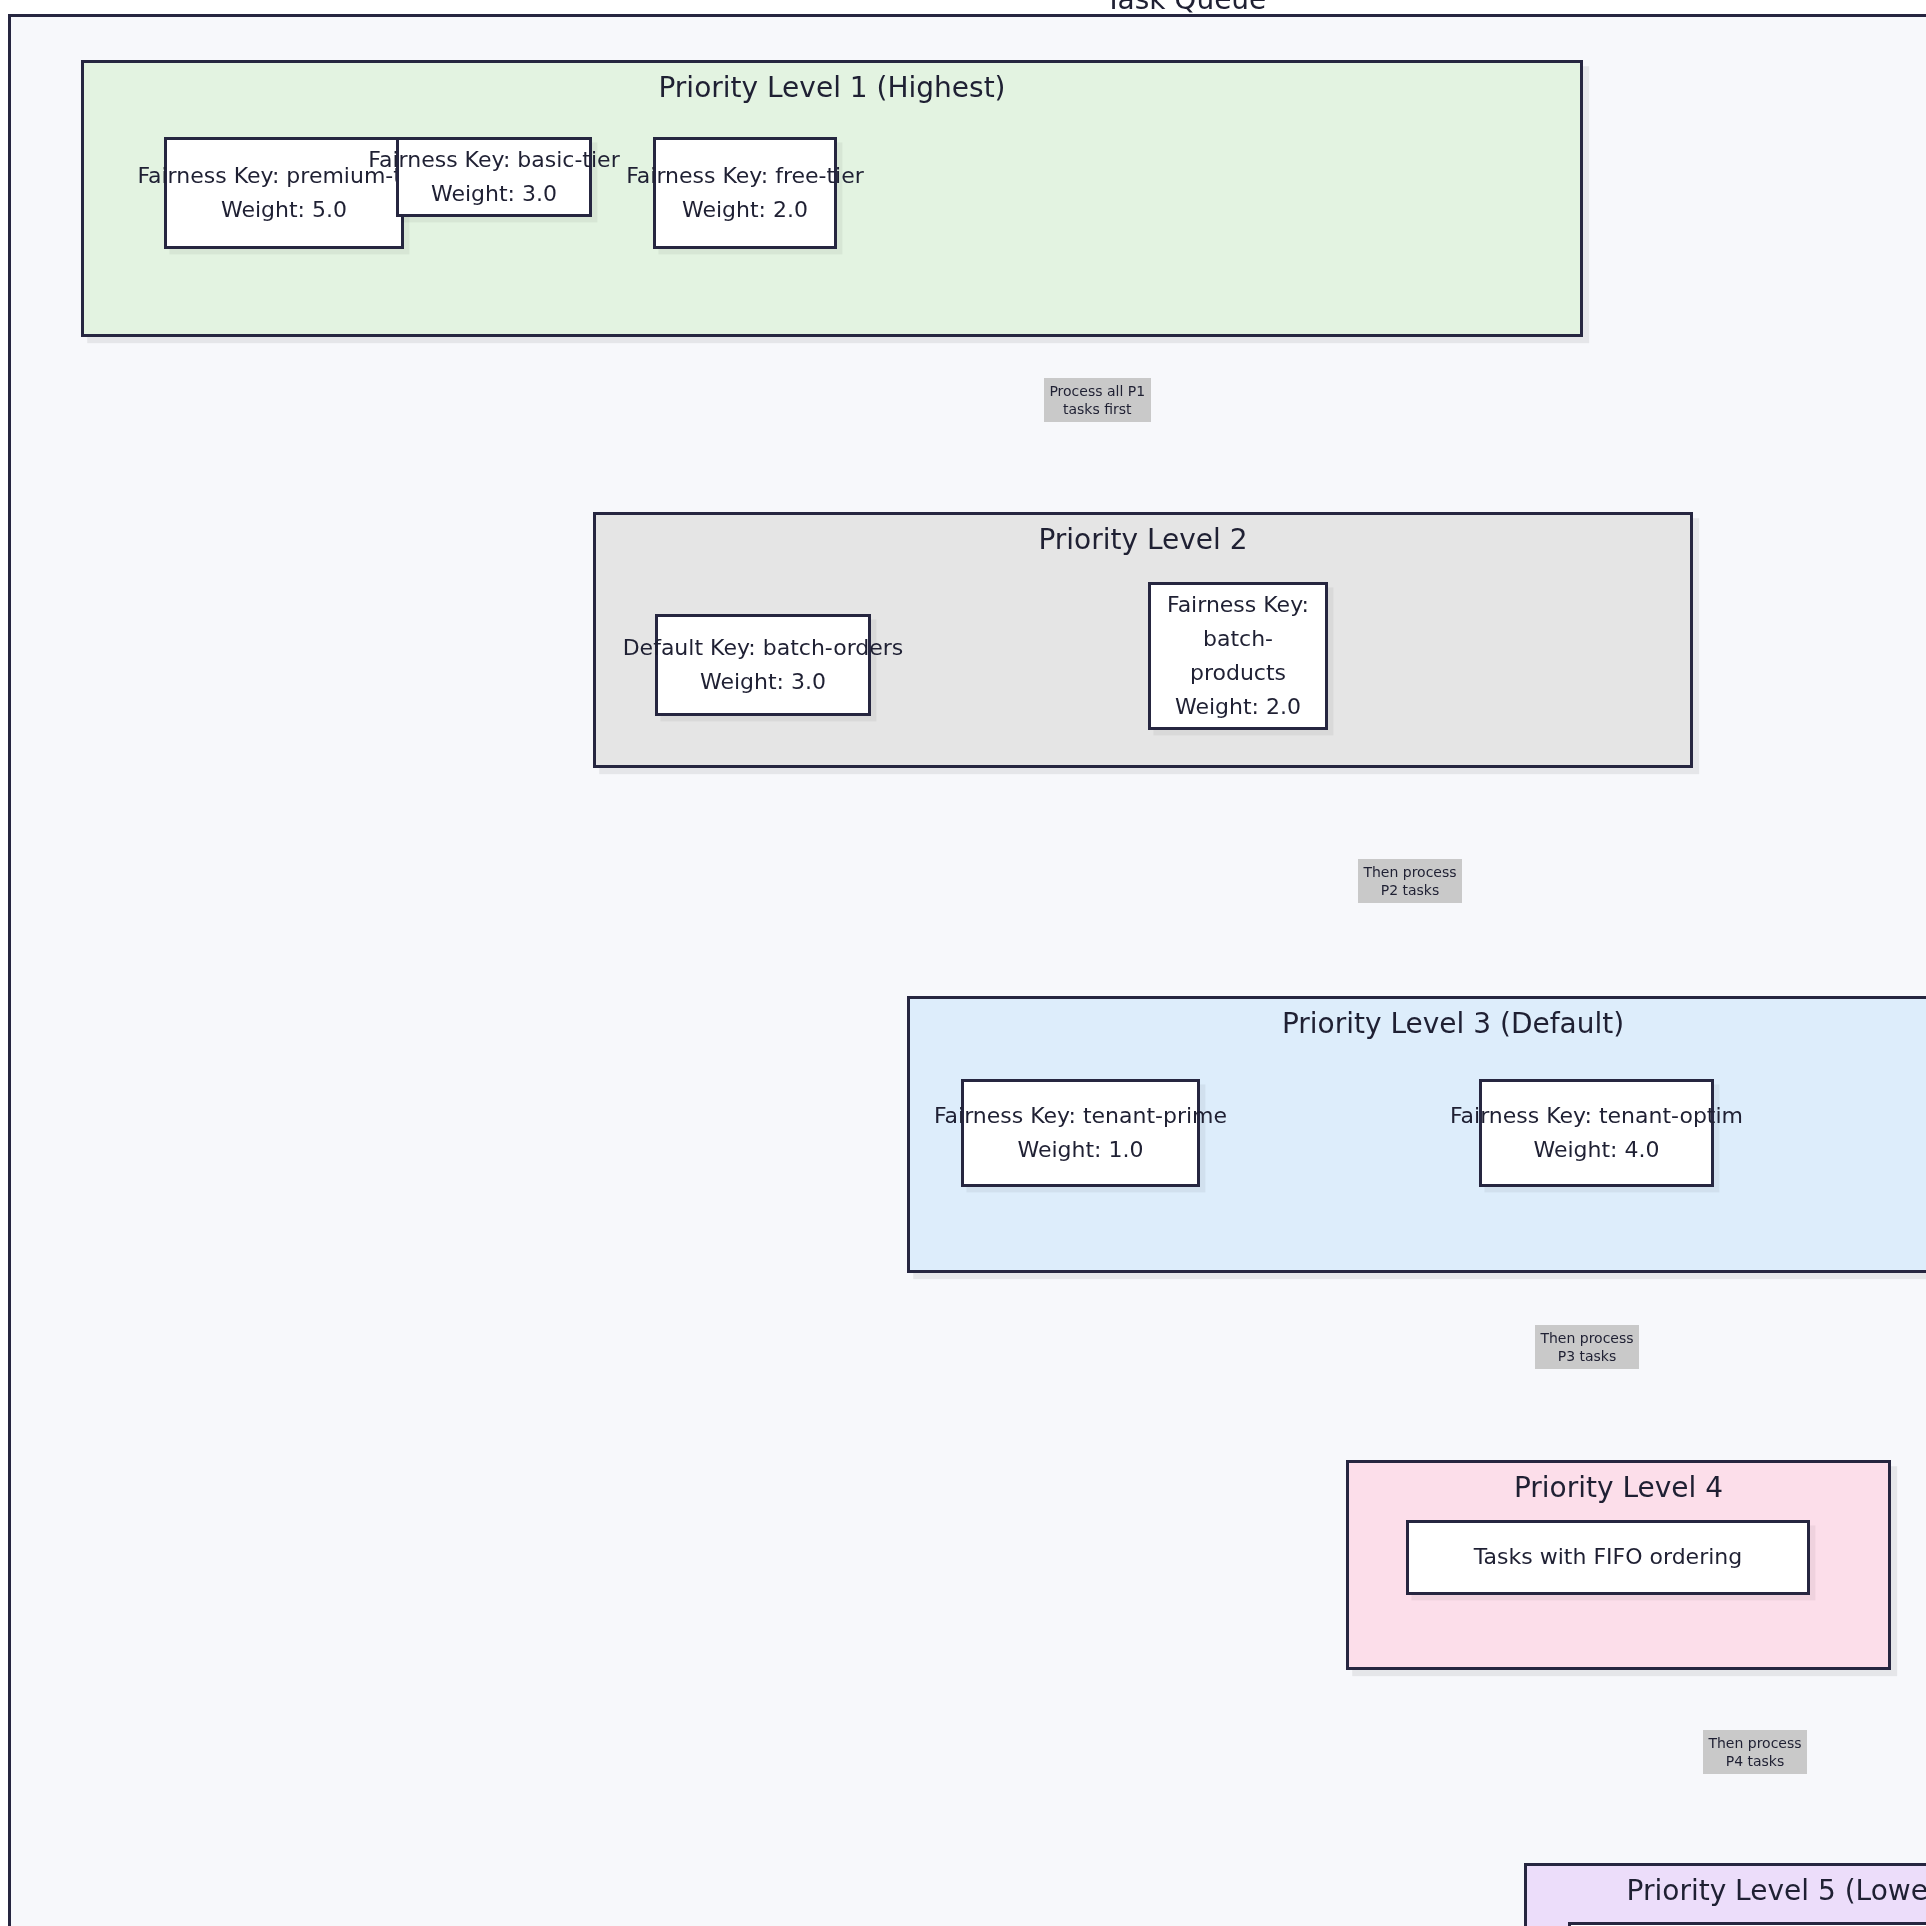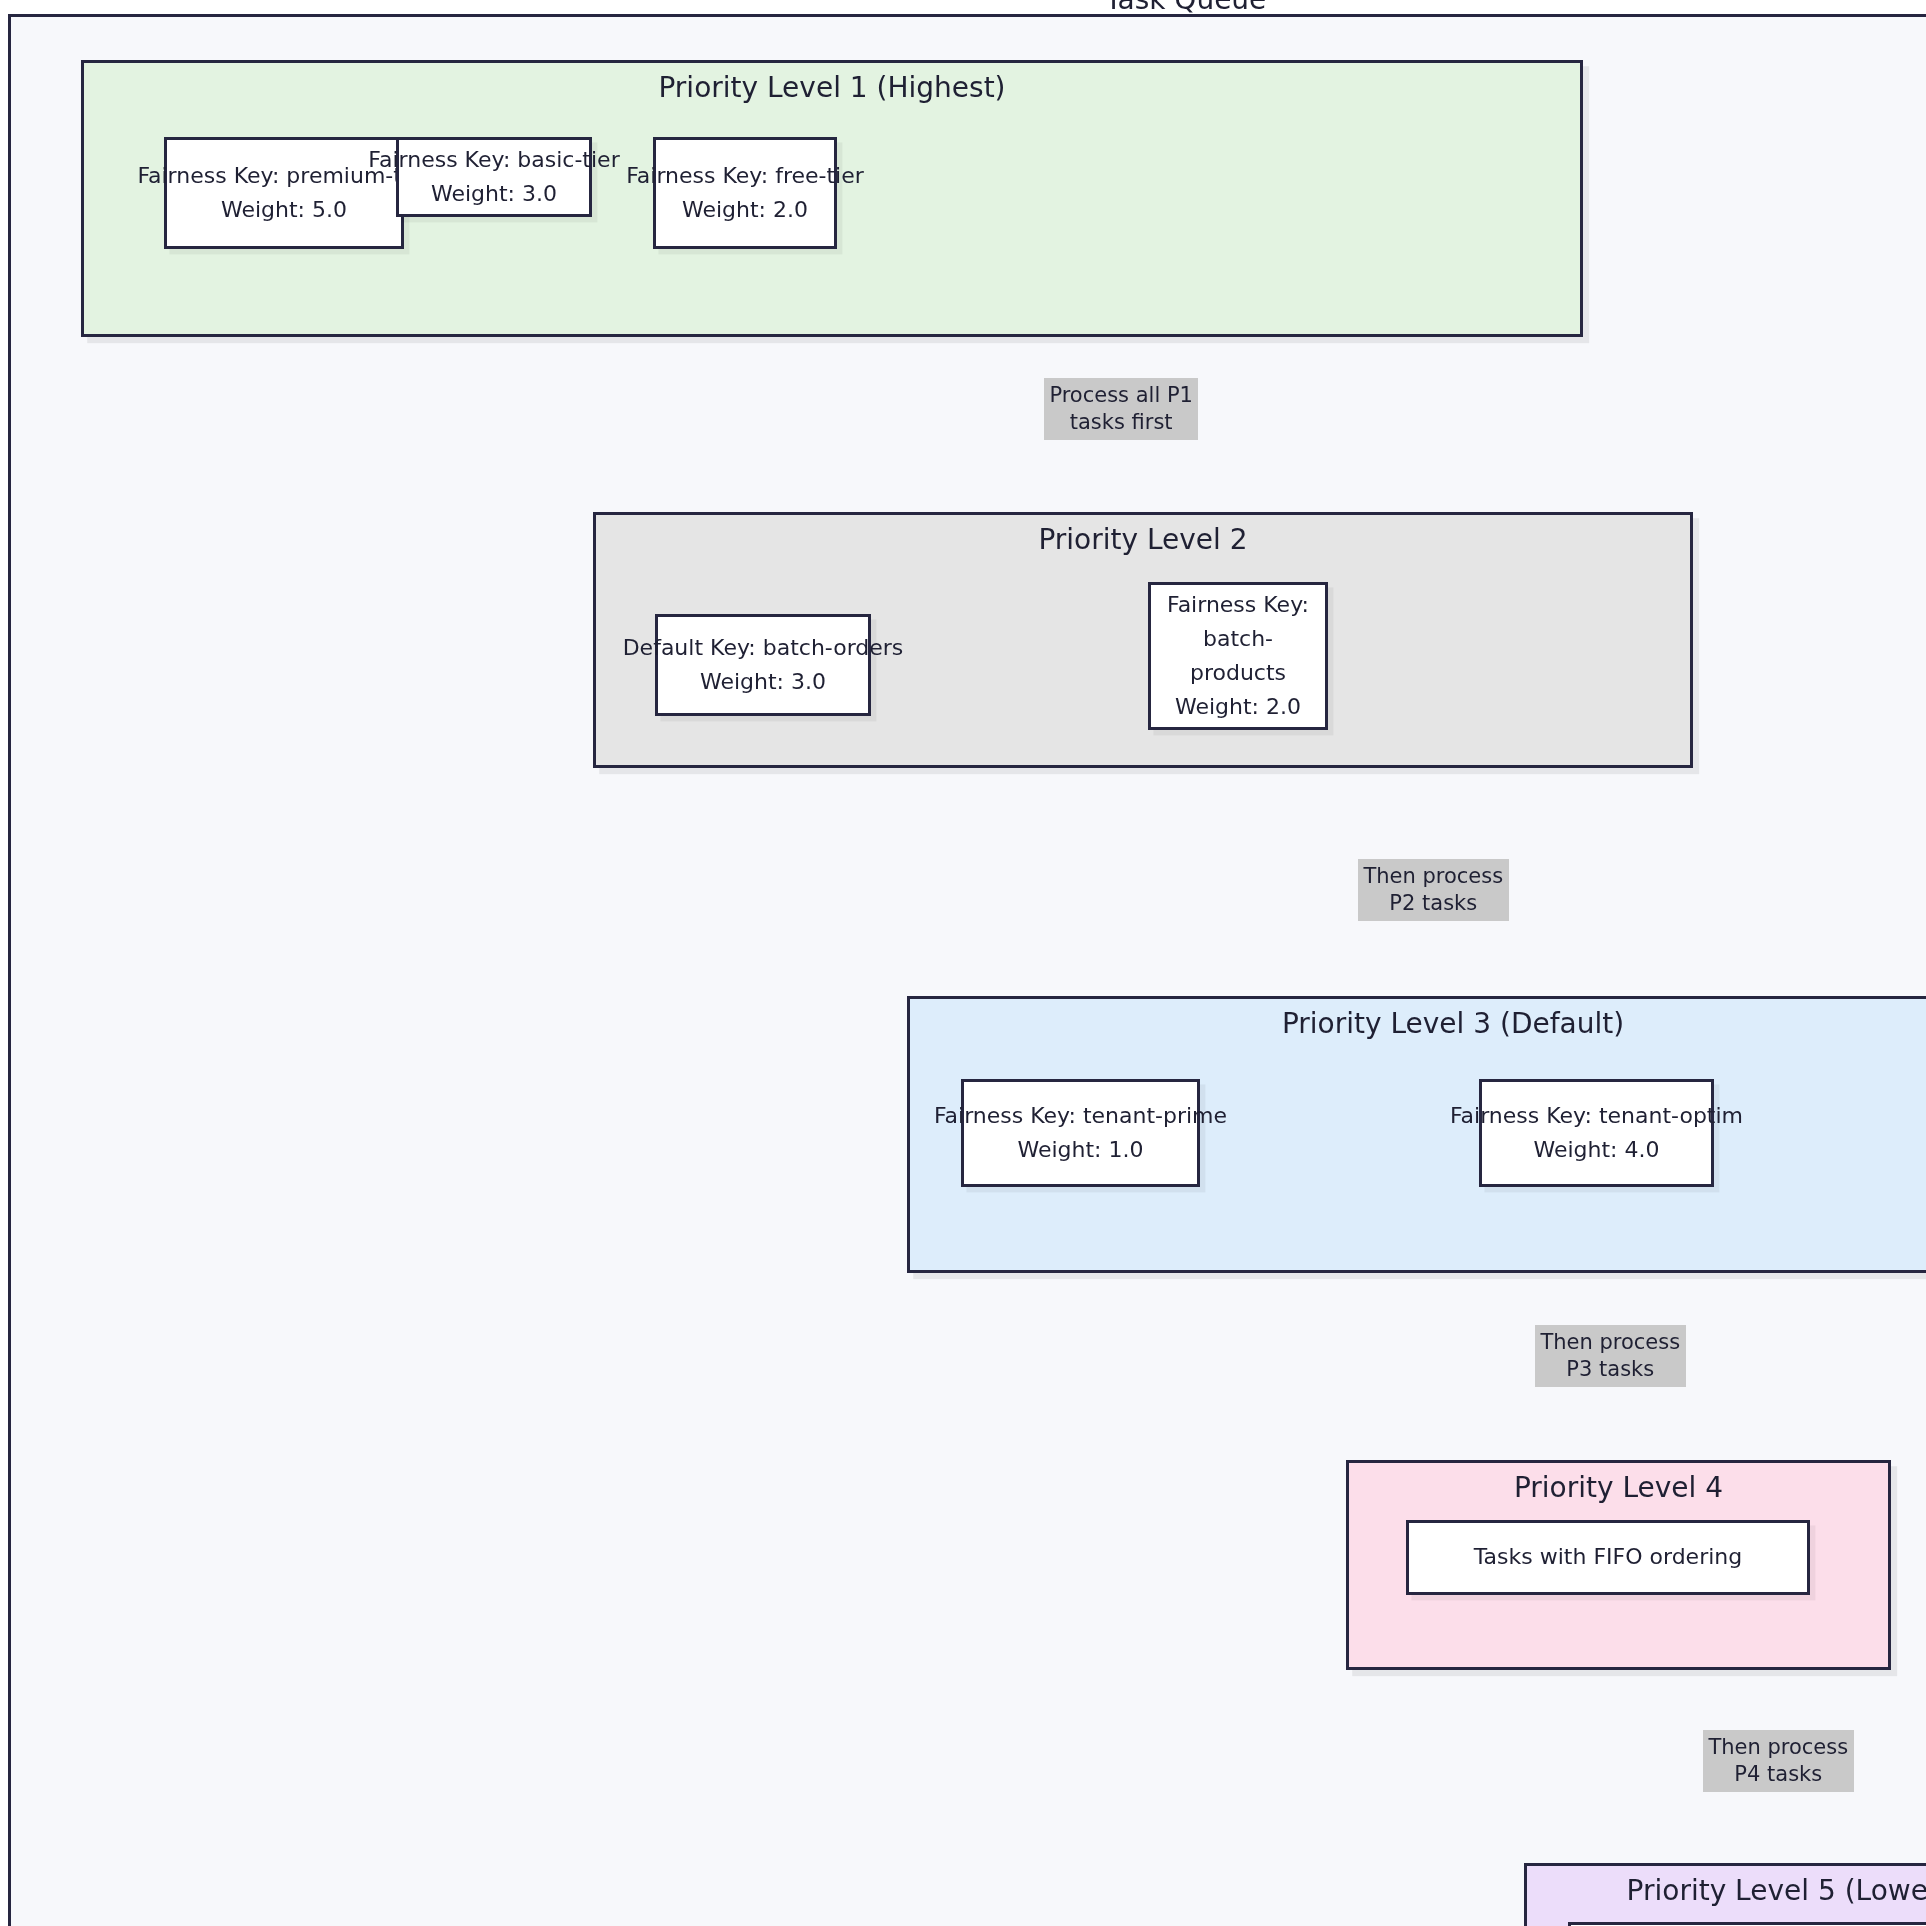--- a/index.html
+++ b/index.html
@@ -39,21 +39,21 @@
   #n-batch-products{left:1148px;top:582px;width:180px;height:148px;}
   
   #n-tenant-prime{left:961px;top:1079px;width:239px;height:108px;}
   #n-tenant-optim{left:1479px;top:1079px;width:235px;height:108px;align-items:center;}
   
   #n-fifo-4{left:1406px;top:1520px;width:404px;height:75px;}
   #n-fifo-5{left:1568px;top:1922px;width:404px;height:75px;}
 
   
   .edge-label{position:absolute;background:#c9c9c9;color:#1f2033;
-              font-size:21px;line-height:1.3;text-align:center;
+              font-size:14px;line-height:1.3;text-align:center;
               padding:3.9px 5.4px;white-space:pre-line;box-sizing:border-box;}
   #lbl-p1{left:1044px;top:378px;}
   #lbl-p2{left:1358px;top:859px;}
   #lbl-p3{left:1535px;top:1325px;}
   #lbl-p4{left:1703px;top:1730px;}
 </style>
 </head>
 <body>
 
 <div id="stage">

